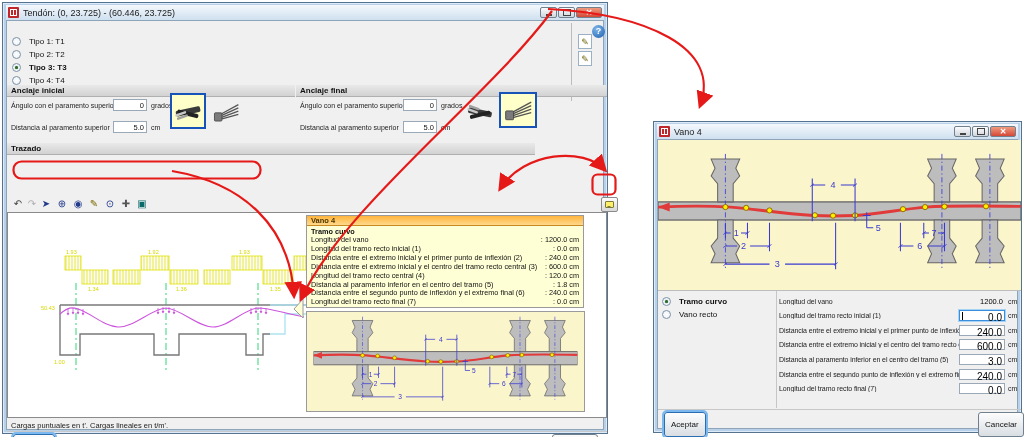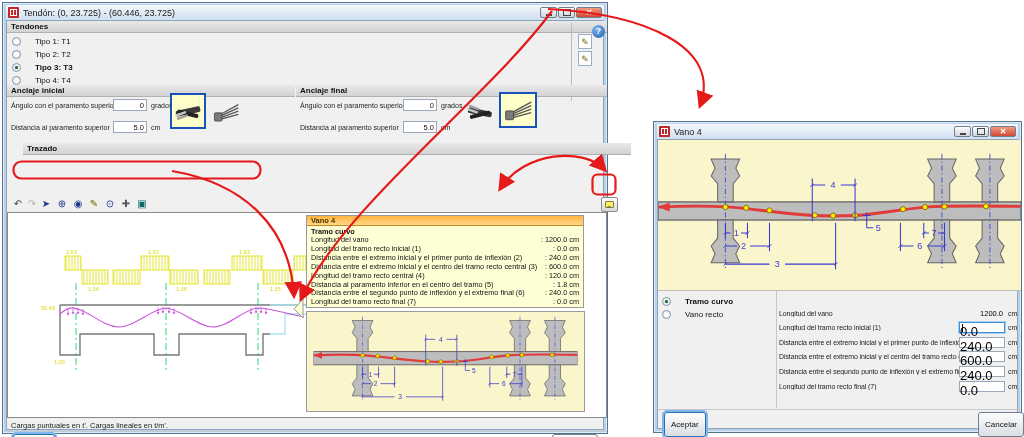--- a/index.html
+++ b/index.html
@@ -16,21 +16,21 @@
   .winbtns{margin-left:auto;display:flex;gap:1px;}
   .wbtn{width:17px;height:11px;border:1px solid #70808f;border-radius:2px;background:linear-gradient(#fcfcfc,#cfd6dd);
     display:flex;align-items:center;justify-content:center;font-size:7px;color:#333;line-height:1;}
   .wbtn.min::after{content:"";width:6px;height:2px;background:#444;margin-top:4px;}
   .wbtn.max::after{content:"";width:6px;height:5px;border:1px solid #444;}
   .wbtn.close{width:26px;background:linear-gradient(#f0997e,#d44837);color:#fff;font-weight:bold;font-size:8px;}
 
   
   .ghdr{position:absolute;height:12px;background:linear-gradient(#e9e9e9,#d2d2d2);border-bottom:1px solid #b0b0b0;
     font-size:8px;font-weight:bold;color:#111;padding:1px 0 0 4px;}
-  .radio-row{display:flex;align-items:center;height:13px;gap:14px;}
+  .radio-row{display:flex;align-items:center;height:13px;gap:8px;}
   .radio{width:9px;height:9px;border-radius:50%;border:1px solid #7e93a8;background:radial-gradient(#fff,#e8eef4);position:relative;flex:0 0 auto;}
   .radio.sel::after{content:"";position:absolute;left:2px;top:2px;width:3px;height:3px;border-radius:50%;background:#2c6b2c;box-shadow:0 0 1px #2c6b2c;}
   .rlabel{font-size:8px;color:#111;white-space:nowrap;}
   .rlabel.bold{font-weight:bold;}
   .flabel{position:absolute;font-size:7px;color:#222;white-space:nowrap;}
   .finput{position:absolute;background:#fff;border:1px solid #9aa8b8;font-size:7.5px;text-align:right;padding:1px 2px 0 0;color:#111;}
   .funit{position:absolute;font-size:7px;color:#222;}
   .anchor-slot{position:absolute;border:1px solid transparent;display:flex;align-items:center;justify-content:center;background:transparent;}
   .anchor-slot.sel{background:#ffffca;border:2px solid #1753b8;}
 
@@ -59,21 +59,21 @@
 
   .statusbar{position:absolute;font-size:7.5px;color:#222;white-space:nowrap;}
   .btn{position:absolute;height:25px;border:1px solid #70808f;border-radius:3px;background:linear-gradient(#fdfdfd,#d9dee3);
     font-size:8px;color:#111;text-align:center;line-height:13px;padding:0 6px;}
   .btn.focus{box-shadow:0 0 0 2px #7ab8ef;border-color:#2a6db0;}
 
   
   .v-left{position:absolute;border-right:1px solid #c6c6c6;padding:4px 0 0 4px;}
   .f-row{display:flex;align-items:center;height:14.55px;position:relative;}
   .f-row .f-lbl{flex:1;font-size:7px;color:#222;white-space:nowrap;overflow:hidden;letter-spacing:-0.1px;}
-  .f-inp{width:46px;height:11px;background:#fff;border:1px solid #9aa8b8;font-size:13px;text-align:left;padding:1px 2px 0 0;position:relative;}
+  .f-inp{width:46px;height:11px;background:#fff;border:1px solid #9aa8b8;font-size:10px;text-align:right;padding:1px 2px 0 0;position:relative;}
   .f-inp.focus{border-color:#3a8fdd;box-shadow:0 0 0 1px #a8d2f5;}
   .f-inp.focus::after{content:"";position:absolute;left:2px;top:1px;width:1px;height:8px;background:#000;}
   .f-ro{width:46px;height:11px;font-size:7.5px;text-align:right;padding:1px 2px 0 0;}
   .f-unit{width:16px;font-size:7px;padding-left:3px;color:#222;}
 
   svg{display:block;}
   .overlay{position:absolute;left:0;top:0;pointer-events:none;z-index:60;}
 </style>
 </head>
 <body>
@@ -170,21 +170,20 @@
         </svg>
       <span class="title-text">Tendón: (0, 23.725) - (60.446, 23.725)</span>
       <span class="winbtns">
         <span class="wbtn min"></span>
         <span class="wbtn max"></span>
         <span class="wbtn close">✕</span>
       </span>
     </div>
     <div class="client">
 
-      <div class="ghdr" style="left:0;top:0;width:600px;">Tendones</div>
       <div id="tendones-list" style="position:absolute;left:5px;top:14px;">
           <div class="radio-row">
             <span class="radio"></span>
             <span class="rlabel">Tipo 1: T1</span>
           </div>
           <div class="radio-row">
             <span class="radio"></span>
             <span class="rlabel">Tipo 2: T2</span>
           </div>
           <div class="radio-row">
@@ -253,21 +252,21 @@
             <g stroke="#555" stroke-width="1.6" fill="none">
               <path d="M32,4 L10,16"></path>
               <path d="M32,8 L10,18"></path>
               <path d="M32,12 L10,20"></path>
               <path d="M32,16 L10,22"></path>
             </g>
             <rect x="3" y="14" width="9" height="10" rx="1" fill="#7b7b7b" stroke="#444"></rect>
           </svg>
       </div>
 
-      <div class="ghdr" style="left:16px;top:122px;width:608px;">Trazado</div>
+      <div class="ghdr" style="left:0;top:122px;width:528px;">Trazado</div>
 
       <div id="toolbar" style="position:absolute;left:0;top:176px;width:600px;height:15px;">
           <div class="tb-btn" style="left: 4px; top: 0px; color: rgb(68, 68, 68);">↶</div>
           <div class="tb-btn" style="left: 18px; top: 0px; color: rgb(176, 176, 176);">↷</div>
           <div class="tb-btn" style="left: 32px; top: 0px; color: rgb(34, 58, 140);">➤</div>
           <div class="tb-btn" style="left: 48px; top: 0px; color: rgb(34, 58, 140);">⊕</div>
           <div class="tb-btn" style="left: 64px; top: 0px; color: rgb(34, 58, 140);">◉</div>
           <div class="tb-btn" style="left: 80px; top: 0px; color: rgb(122, 106, 0);">✎</div>
           <div class="tb-btn" style="left: 96px; top: 0px; color: rgb(34, 58, 140);">⊙</div>
           <div class="tb-btn" style="left: 112px; top: 0px; color: rgb(85, 85, 85);">✚</div>
@@ -421,39 +420,44 @@
               <span class="radio sel"></span>
               <span class="rlabel bold">Tramo curvo</span>
             </div>
             <div class="radio-row">
               <span class="radio"></span>
               <span class="rlabel">Vano recto</span>
             </div>
           </div>
       </div>
 
-      <div id="form-rows" style="position:absolute;left:121px;top:152px;width:242px;height:116px;padding-top:14px;">
+      <div id="form-rows" style="position:absolute;left:121px;top:152px;width:242px;height:116px;padding-top:2px;">
           <div class="f-row">
             <span class="f-lbl">Longitud del vano</span>
             <div class="f-ro">1200.0</div>
             <span class="f-unit">cm</span>
           </div>
           <div class="f-row">
             <span class="f-lbl">Longitud del tramo recto inicial (1)</span>
             <div class="f-inp focus">0.0</div>
             <span class="f-unit">cm</span>
           </div>
           <div class="f-row">
             <span class="f-lbl">Distancia entre el extremo inicial y el primer punto de inflexión (2)</span>
             <div class="f-inp">240.0</div>
             <span class="f-unit">cm</span>
           </div>
           <div class="f-row">
             <span class="f-lbl">Distancia entre el extremo inicial y el centro del tramo recto central (3)</span>
             <div class="f-inp">600.0</div>
+            <span class="f-unit">cm</span>
+          </div>
+          <div class="f-row">
+            <span class="f-lbl">Distancia al paramento inferior en el centro del tramo (5)</span>
+            <div class="f-inp">3.0</div>
             <span class="f-unit">cm</span>
           </div>
           <div class="f-row">
             <span class="f-lbl">Distancia entre el segundo punto de inflexión y el extremo final (6)</span>
             <div class="f-inp">240.0</div>
             <span class="f-unit">cm</span>
           </div>
           <div class="f-row">
             <span class="f-lbl">Longitud del tramo recto final (7)</span>
             <div class="f-inp">0.0</div>

